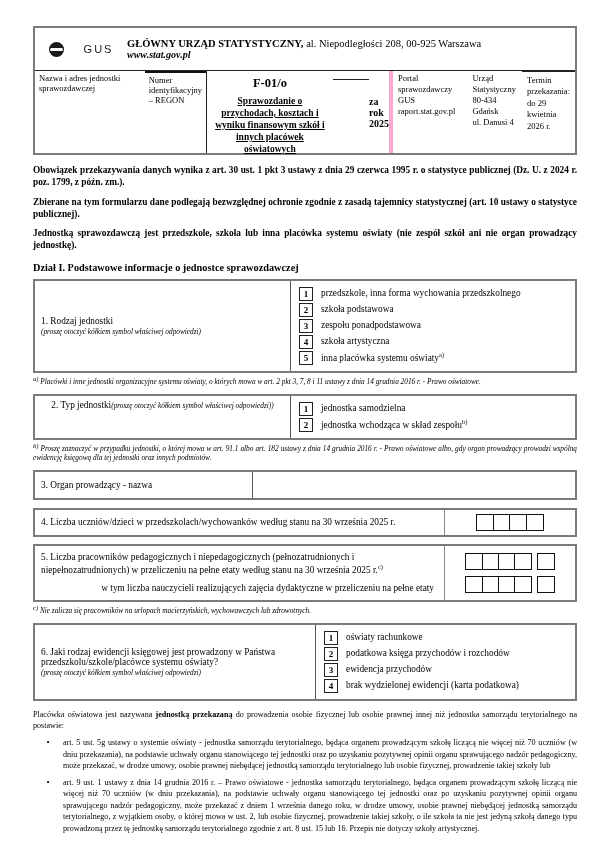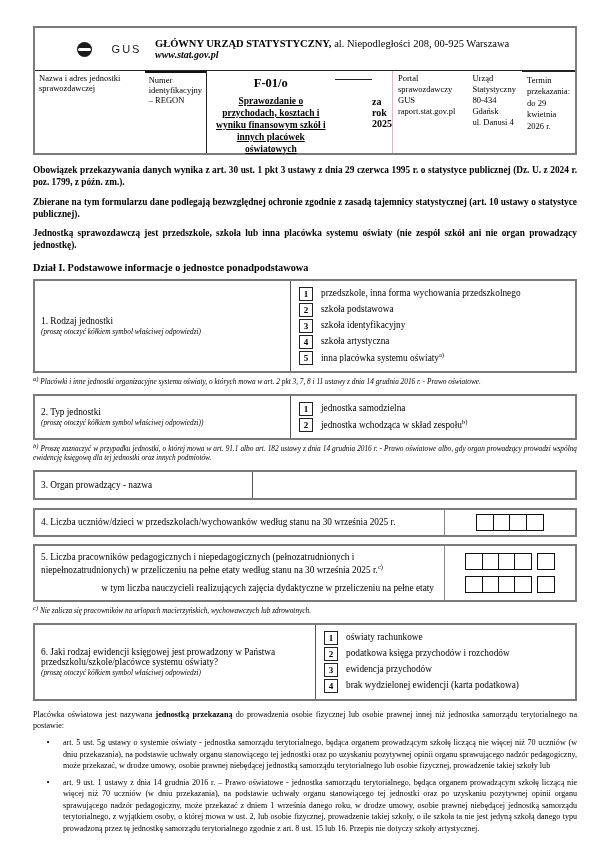--- a/index.html
+++ b/index.html
@@ -6,32 +6,32 @@
   body{
     width:600px;height:849px;background:#fff;color:#000;
     font-family:"Liberation Serif", serif;
     position:relative;overflow:hidden;
   }
   .page{position:absolute;left:33px;top:26px;width:544px;}
 
   
   .hdr{border:2px solid #7b7b7b;}
   .banner{display:flex;align-items:center;border-bottom:1px solid #222;height:42px;}
-  .logo{width:92px;display:flex;align-items:center;justify-content:center;gap:20px;margin-left:28px;}
+  .logo{width:92px;display:flex;align-items:center;justify-content:center;gap:20px;}
   .logo-circle{width:15px;height:15px;border-radius:50%;background:#1a1a1a;position:relative;}
   .logo-circle::after{content:"";position:absolute;left:1px;right:1px;top:6px;height:3px;background:#fff;border-radius:2px;}
   .logo-txt{font-family:"Liberation Sans",sans-serif;font-size:11px;letter-spacing:2px;color:#1a1a1a;}
   .banner-text{flex:1;padding-right:6px;}
   .banner-line1{font-size:10.5px;}
   .banner-line1 .b{font-weight:bold;}
   .banner-line2{font-size:10px;font-weight:bold;font-style:italic;}
   .hdr-body{display:grid;grid-template-columns:172px 186px 1fr;}
   .hcol{display:flex;flex-direction:row;}
   .hcol-left{border-right:1px solid #222;}
-  .hcol-mid{border-right:1px solid #f9a8d4;}
+  .hcol-mid{border-right:4px solid #f9a8d4;}
   .hcell-name{height:77px;padding:2px 4px;font-size:8.5px;}
   .hcell-regon{border-top:2px solid #111;flex:1;padding:2px 4px;font-size:8.5px;}
   .mid-top{height:79px;text-align:center;padding:3px 6px 0;}
   .form-code{font-weight:bold;font-size:12.5px;margin-top:2px;}
   .form-title{font-weight:bold;font-size:9.5px;margin-top:5px;line-height:1.25;text-decoration:underline;}
   .mid-rule{width:70%;margin:8px auto 0;border-top:1px solid #222;}
   .mid-bottom{flex:1;display:flex;align-items:center;justify-content:center;font-weight:bold;font-size:10px;}
   .hcell-portal{height:40px;padding:2px 5px;font-size:8.5px;line-height:1.3;}
   .hcell-office{height:37px;padding:2px 5px;font-size:8.5px;line-height:1.3;}
   .hcell-deadline{border-top:1px solid #222;flex:1;padding:3px 5px;font-size:8.5px;line-height:1.35;}
@@ -122,54 +122,54 @@
       </div>
     </div>
   </div>
 
   <div class="intro">
     <p>Obowiązek przekazywania danych wynika z art. 30 ust. 1 pkt 3 ustawy z dnia 29 czerwca 1995 r. o statystyce publicznej (Dz. U. z 2024 r. poz. 1799, z późn. zm.).</p>
     <p>Zbierane na tym formularzu dane podlegają bezwzględnej ochronie zgodnie z zasadą tajemnicy statystycznej (art. 10 ustawy o statystyce publicznej).</p>
     <p>Jednostką sprawozdawczą jest przedszkole, szkoła lub inna placówka systemu oświaty (nie zespół szkół ani nie organ prowadzący jednostkę).</p>
   </div>
 
-  <div class="dzial">Dział I. Podstawowe informacje o jednostce ponadpodstawowa</div>
+  <div class="dzial">Dział I. Podstawowe informacje o jednostce sprawozdawczej</div>
 
   <div class="qtable">
     <div class="qleft" style="width:243px;display:flex;flex-direction:column;justify-content:center;">
       <div>1. Rodzaj jednostki</div>
       <div class="qhint">(proszę otoczyć kółkiem symbol właściwej odpowiedzi)</div>
     </div>
     <div class="qright">
       <div class="opt">
           <span class="numbox">1</span>
           <span class="optlabel"><span>przedszkole, inna forma wychowania przedszkolnego</span></span>
         </div>
       <div class="opt">
           <span class="numbox">2</span>
           <span class="optlabel"><span>szkoła podstawowa</span></span>
         </div>
       <div class="opt">
           <span class="numbox">3</span>
-          <span class="optlabel"><span>szkoła identyfikacyjny</span></span>
+          <span class="optlabel"><span>zespołu ponadpodstawowa</span></span>
         </div>
       <div class="opt">
           <span class="numbox">4</span>
           <span class="optlabel"><span>szkoła artystyczna</span></span>
         </div>
       <div class="opt">
           <span class="numbox">5</span>
           <span class="optlabel"><span>inna placówka systemu oświaty</span><sup>a)</sup></span>
         </div>
     </div>
   </div>
   <div class="fnote"><sup>a)</sup><span> Placówki i inne jednostki organizacyjne systemu oświaty, o których mowa w art. 2 pkt 3, 7, 8 i 11 ustawy z dnia 14 grudnia 2016 r. - Prawo oświatowe.</span></div>
 
   <div class="qtable">
-    <div class="qleft" style="width:243px;display:flex;flex-direction:column;justify-content:center;">
+    <div class="qleft" style="width:243px;display:flex;flex-direction:row;justify-content:center;">
       <div>2. Typ jednostki</div>
       <div class="qhint">(proszę otoczyć kółkiem symbol właściwej odpowiedzi))</div>
     </div>
     <div class="qright">
       <div class="opt">
           <span class="numbox">1</span>
           <span class="optlabel"><span>jednostka samodzielna</span></span>
         </div>
       <div class="opt">
           <span class="numbox">2</span>

